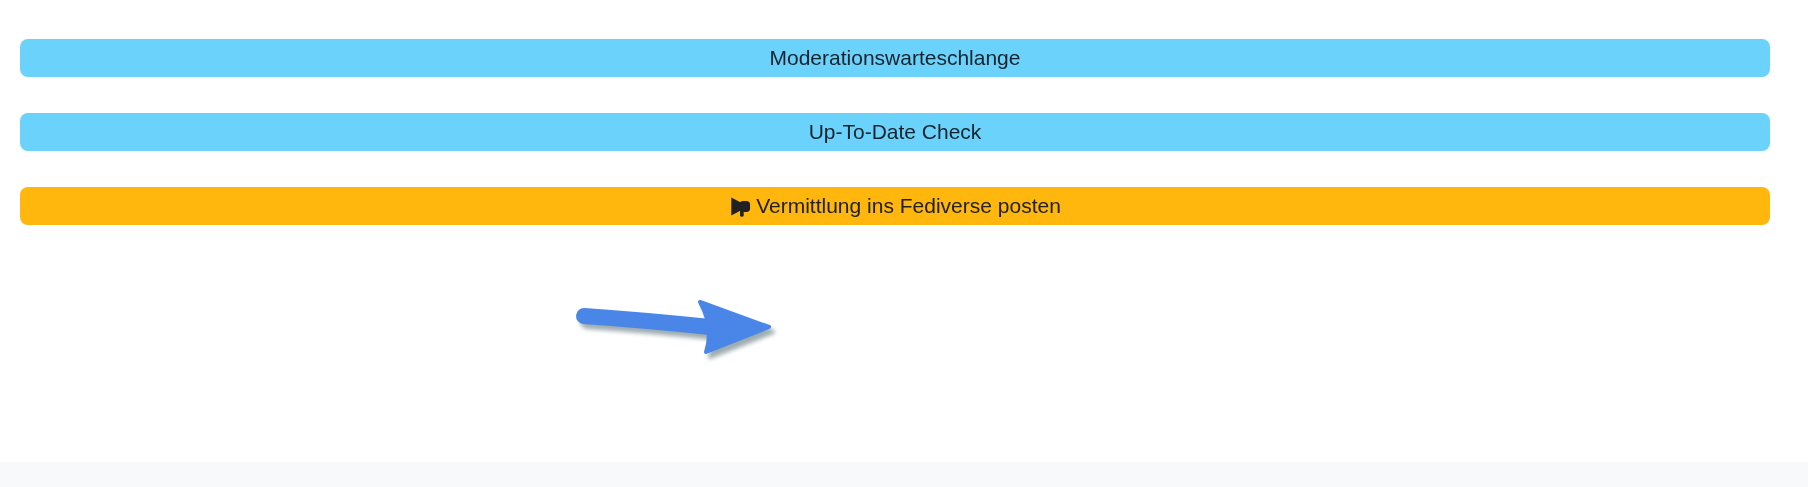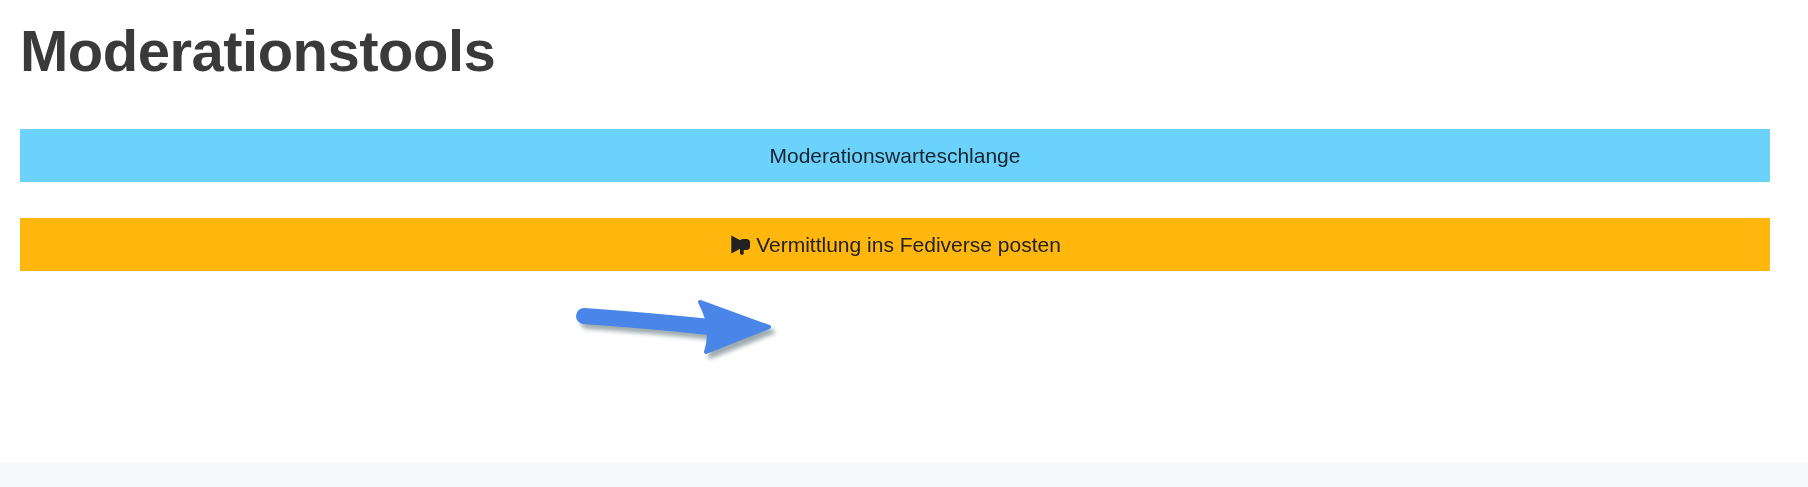--- a/index.html
+++ b/index.html
@@ -18,22 +18,22 @@
     color: #3a3a3a;
     letter-spacing: -0.5px;
   }
   .btn-list {
     margin: 39px 38px 0 20px;
   }
   .btn {
     display: flex;
     align-items: center;
     justify-content: center;
-    height: 53px;
-    border-radius: 0;
+    height: 38px;
+    border-radius: 8px;
     margin-bottom: 36px;
     font-size: 21px;
     color: #15232d;
     text-decoration: none;
     cursor: pointer;
     user-select: none;
   }
   .btn-blue   { background: #6bd2fc; }
   .btn-orange { background: #ffb60d; color: #212121; justify-content: center; }
   .btn .icon {
@@ -57,26 +57,26 @@
     bottom: 0;
     height: 25px;
     background: #f8f9fa;
   }
 </style>
 </head>
 <body>
 
 <div>
 
-  <h1 class="page-title">Moderationstools</h1>
 
   <div class="btn-list">
 
     <a class="btn btn-blue">Moderationswarteschlange</a>
 
+    <a class="btn btn-blue">Up-To-Date Check</a>
 
 
     <a class="btn btn-orange">
       <span class="icon">
         <svg width="25" height="25" viewBox="0 0 24 24" fill="#212121" aria-hidden="true">
           <path d="M2.2 3.4 L11.2 8.1 L11.2 15.9 L2.2 20.6 Z"></path>
           <rect x="10" y="6.8" width="10.2" height="10.4" rx="3.6"></rect>
           <rect x="10.6" y="14.6" width="3.5" height="7.2" rx="1.3"></rect>
         </svg>
       </span>

